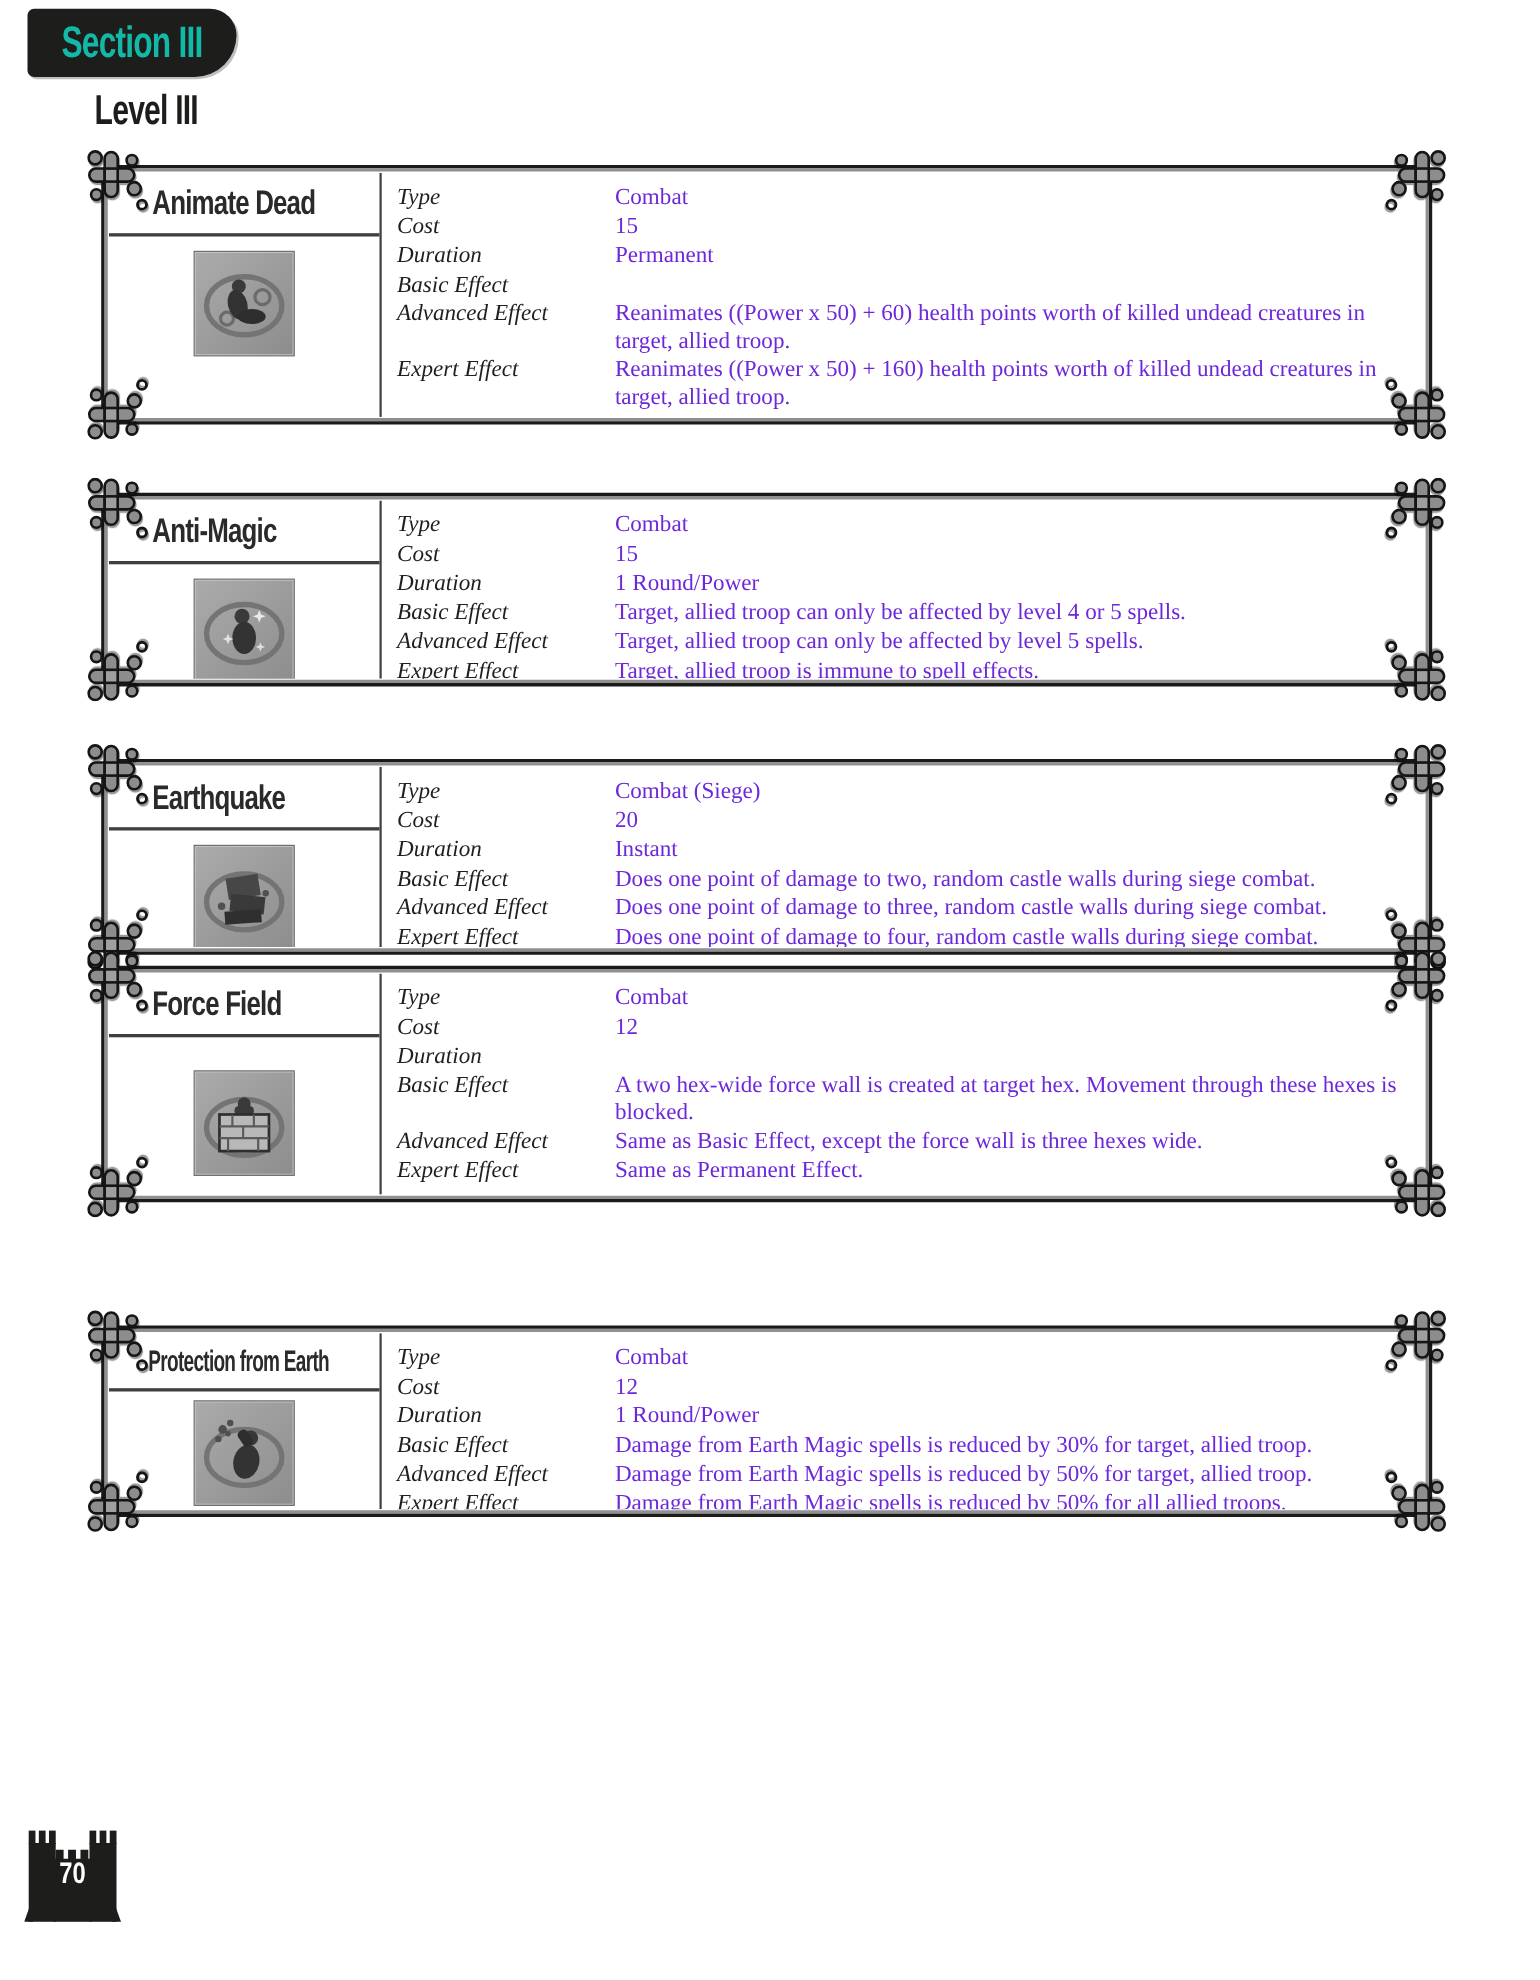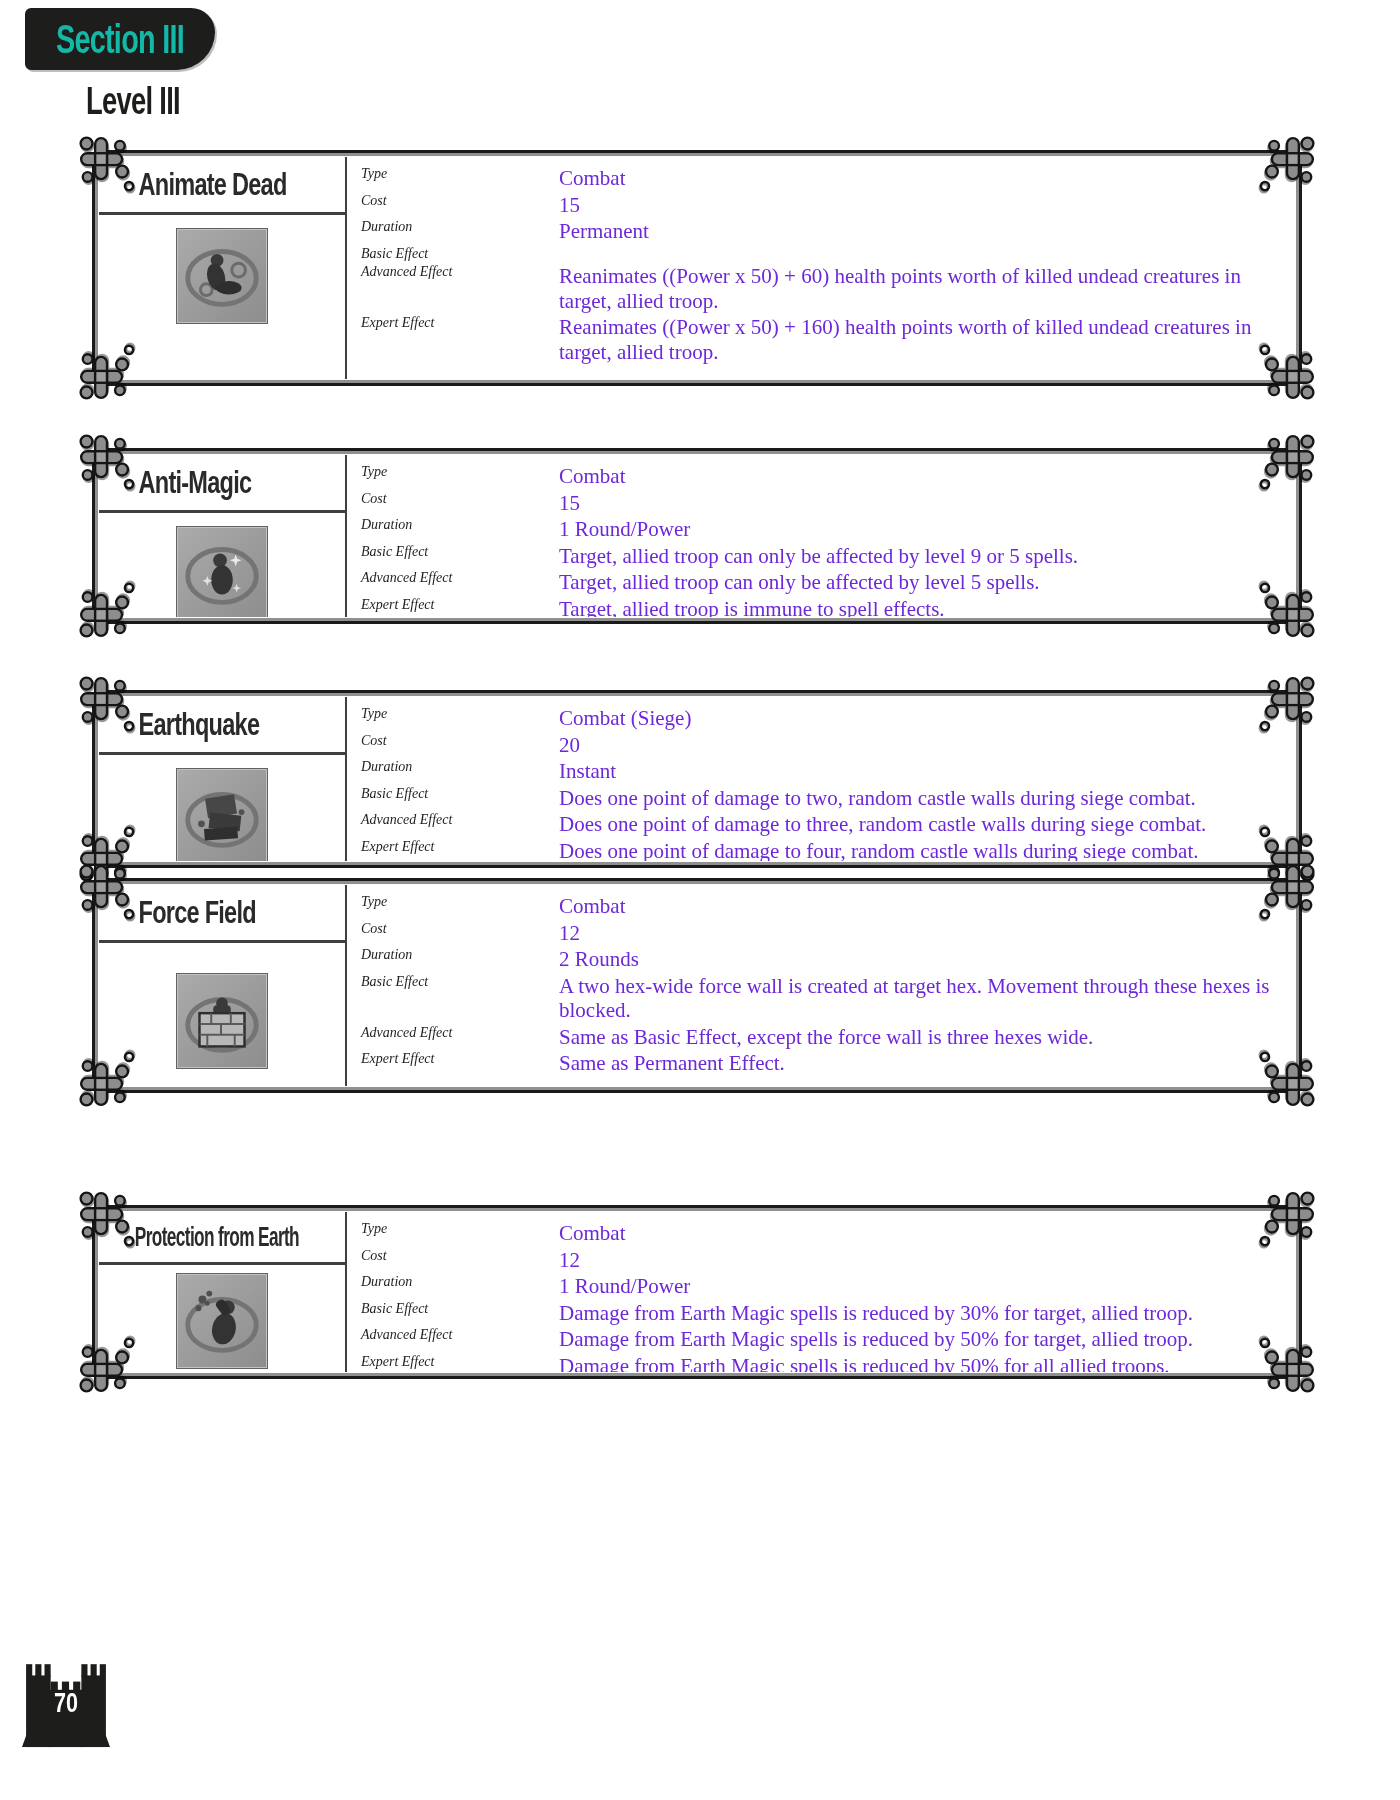--- a/index.html
+++ b/index.html
@@ -50,21 +50,21 @@
   .icon-tile{
     width:92px; height:96px; margin:13px auto 0 auto;
     background:linear-gradient(135deg,#ababab,#8d8d8d);
     border:1px solid #626262; box-shadow:inset 0 0 0 1px #c2c2c2;
     display:flex; align-items:center; justify-content:center;
   }
   .icon-tile svg{ width:90px; height:94px; display:block; }
 
   .rows{ flex:1; padding:9px 10px 8px 14px; }
   .row{ display:grid; grid-template-columns:198px 1fr; margin-bottom:2px; }
-  .lab{ font-style:italic; font-size:14px; line-height:1.17; color:#1f1f1f; }
+  .lab{ font-style:italic; font-size:21px; line-height:1.17; color:#1f1f1f; }
   .val{ font-size:21px; line-height:1.17; color:#6d28d9; }
 
   
   .orn{ position:absolute; width:56px; height:56px; filter:drop-shadow(1px 2px 0 rgba(0,0,0,0.4)); }
   .orn.tl{ left:-16px; top:-17px; }
   .orn.tr{ right:-16px; top:-17px; transform:scaleX(-1); }
   .orn.bl{ left:-16px; bottom:-17px; transform:scaleY(-1); }
   .orn.br{ right:-16px; bottom:-17px; transform:scale(-1,-1); }
 
   
@@ -192,21 +192,21 @@
       <div class="row">
           <div class="lab">Cost</div>
           <div class="val">15</div>
         </div>
       <div class="row">
           <div class="lab">Duration</div>
           <div class="val">1 Round/Power</div>
         </div>
       <div class="row">
           <div class="lab">Basic Effect</div>
-          <div class="val">Target, allied troop can only be affected by level 9 or 5 spells.</div>
+          <div class="val">Target, allied troop can only be affected by level 4 or 5 spells.</div>
         </div>
       <div class="row">
           <div class="lab">Advanced Effect</div>
           <div class="val">Target, allied troop can only be affected by level 5 spells.</div>
         </div>
       <div class="row">
           <div class="lab">Expert Effect</div>
           <div class="val">Target, allied troop is immune to spell effects.</div>
         </div>
     </div>
@@ -307,21 +307,20 @@
       <div class="row">
           <div class="lab">Type</div>
           <div class="val">Combat</div>
         </div>
       <div class="row">
           <div class="lab">Cost</div>
           <div class="val">12</div>
         </div>
       <div class="row">
           <div class="lab">Duration</div>
-          <div class="val">2 Rounds</div>
         </div>
       <div class="row">
           <div class="lab">Basic Effect</div>
           <div class="val">A two hex-wide force wall is created at target hex. Movement through these hexes is blocked.</div>
         </div>
       <div class="row">
           <div class="lab">Advanced Effect</div>
           <div class="val">Same as Basic Effect, except the force wall is three hexes wide.</div>
         </div>
       <div class="row">

